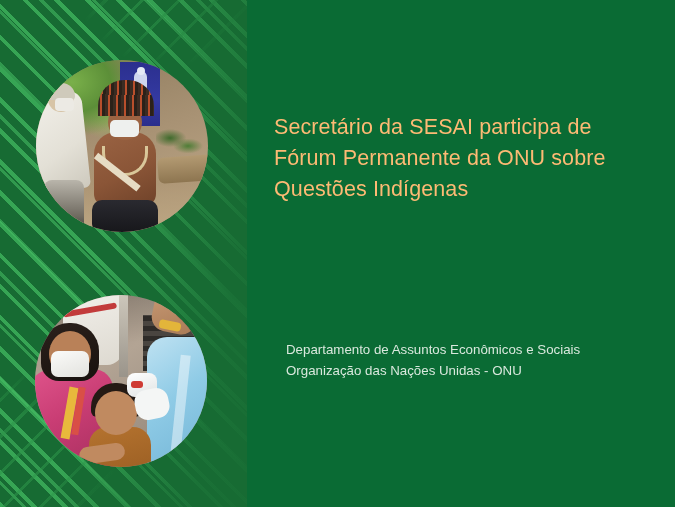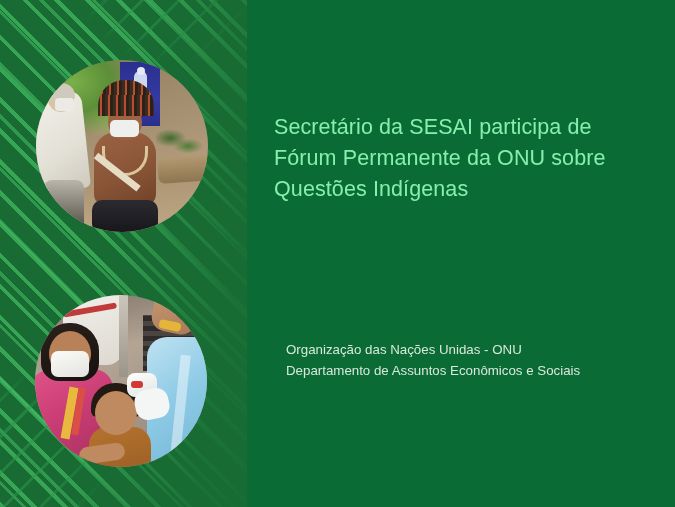--- a/index.html
+++ b/index.html
@@ -350,21 +350,21 @@
   #right-panel {
     position:absolute;
     left:247px; top:0;
     width:428px; height:507px;
   }
 
   #title {
     position:absolute;
     left:27px; top:112px;
     width:372px;
-    color:#86efac;
+    color:#fdba74;
     font-size:21.5px;
     font-weight:400;
     line-height:31px;
     letter-spacing:0.1px;
   }
 
   #subtitle {
     position:absolute;
     left:39px; top:340px;
     width:372px;
@@ -436,19 +436,19 @@
       </div>
     </div>
 
   </div>
 
   <div id="right-panel">
 
     <h1 id="title">Secretário da SESAI participa de Fórum Permanente da ONU sobre Questões Indígenas</h1>
 
     <div id="subtitle">
+      <span class="sub-line">Departamento de Assuntos Econômicos e Sociais</span>
       <span class="sub-line">Organização das Nações Unidas - ONU</span>
-      <span class="sub-line">Departamento de Assuntos Econômicos e Sociais</span>
     </div>
 
   </div>
 
 </div>
 
 </body></html>

